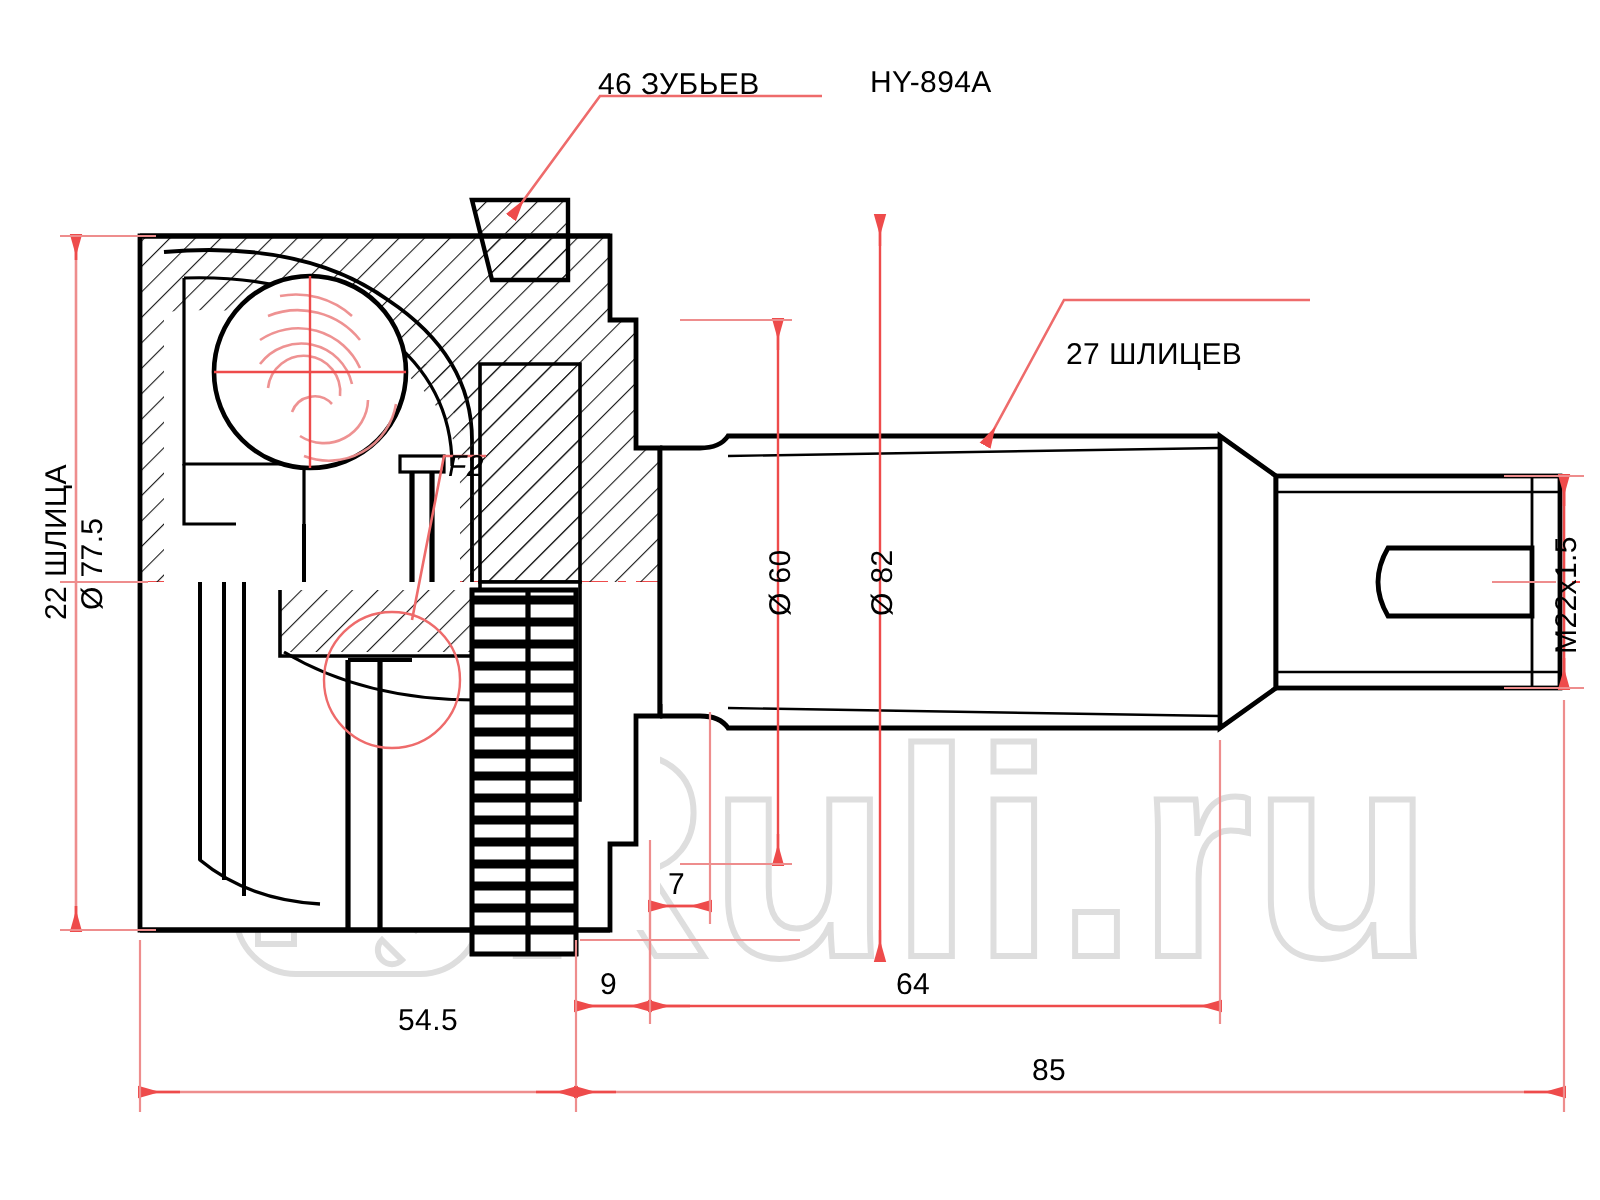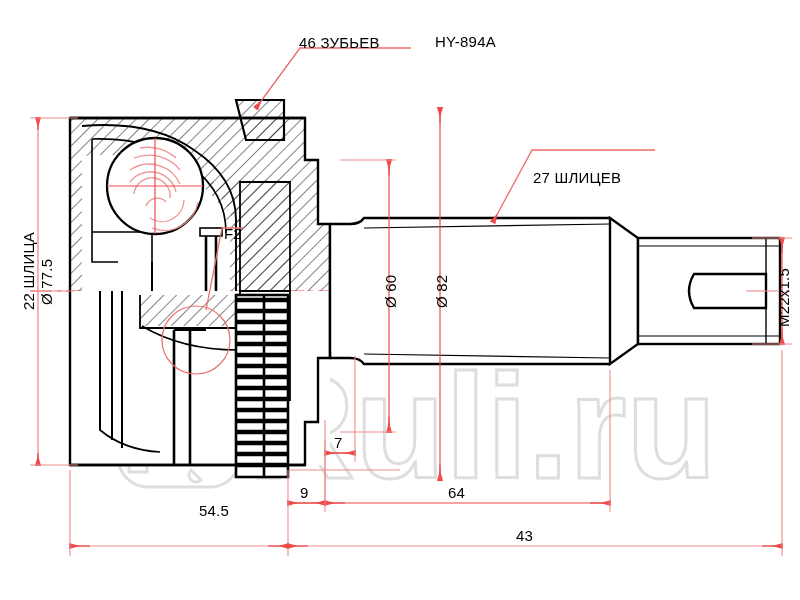--- a/index.html
+++ b/index.html
@@ -314,31 +314,31 @@
   <div class="lbl lbl-callout" style="left:299px; top:34px;">46 ЗУБЬЕВ</div>
 
   <div class="lbl lbl-part" style="left:435px; top:33px;">HY-894A</div>
 
   <div class="lbl lbl-callout" style="left:533px; top:136px;margin-top:33px;">27 ШЛИЦЕВ</div>
 
   <div class="lbl lbl-callout rot90" style="left:20px; top:310px;">22 ШЛИЦА</div>
 
   <div class="lbl lbl-callout rot90" style="left:38px; top:305px;">Ø 77.5</div>
 
-  <div class="lbl lbl-callout" style="left:224px; top:225px;">F2</div>
+  <div class="lbl lbl-callout" style="left:224px; top:225px;font-style:italic;">F2</div>
 
   <div class="lbl lbl-dim rot90" style="left:382px; top:308px;">Ø 60</div>
 
   <div class="lbl lbl-dim rot90" style="left:433px; top:308px;">Ø 82</div>
 
   <div class="lbl lbl-dim rot90" style="left:775px; top:327px;">M22x1.5</div>
 
   <div class="lbl lbl-dim" style="left:334px; top:434px;">7</div>
 
   <div class="lbl lbl-dim" style="left:300px; top:484px;">9</div>
 
   <div class="lbl lbl-dim" style="left:448px; top:484px;">64</div>
 
   <div class="lbl lbl-dim" style="left:199px; top:502px;">54.5</div>
 
-  <div class="lbl lbl-dim" style="left:516px; top:527px;">43</div>
+  <div class="lbl lbl-dim" style="left:516px; top:527px;">85</div>
 
 </div>
 
 </body></html>

